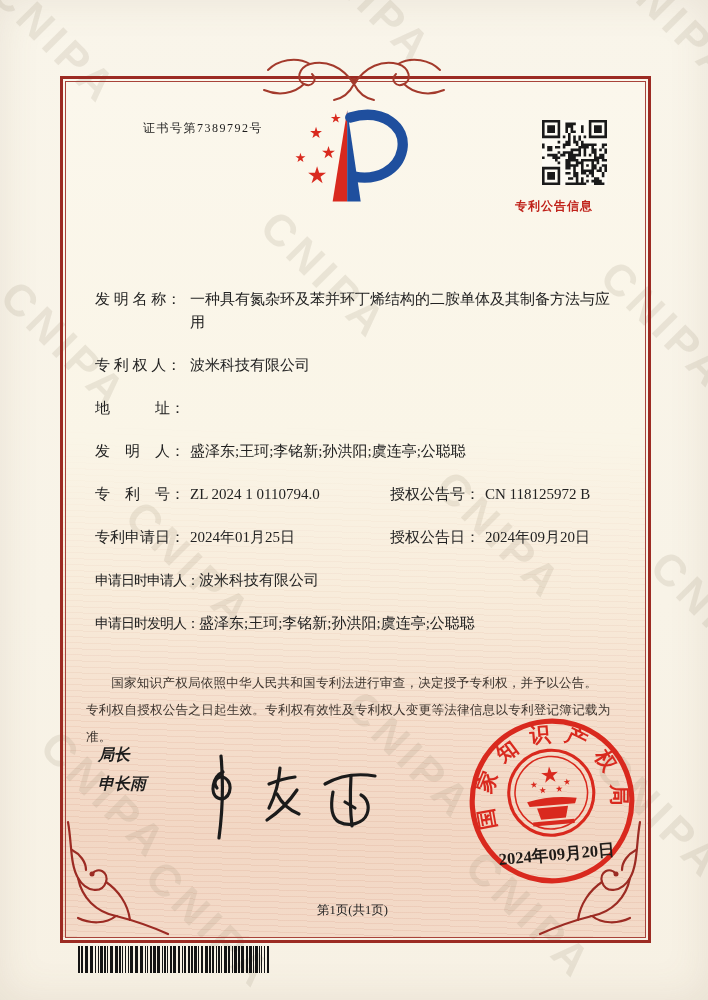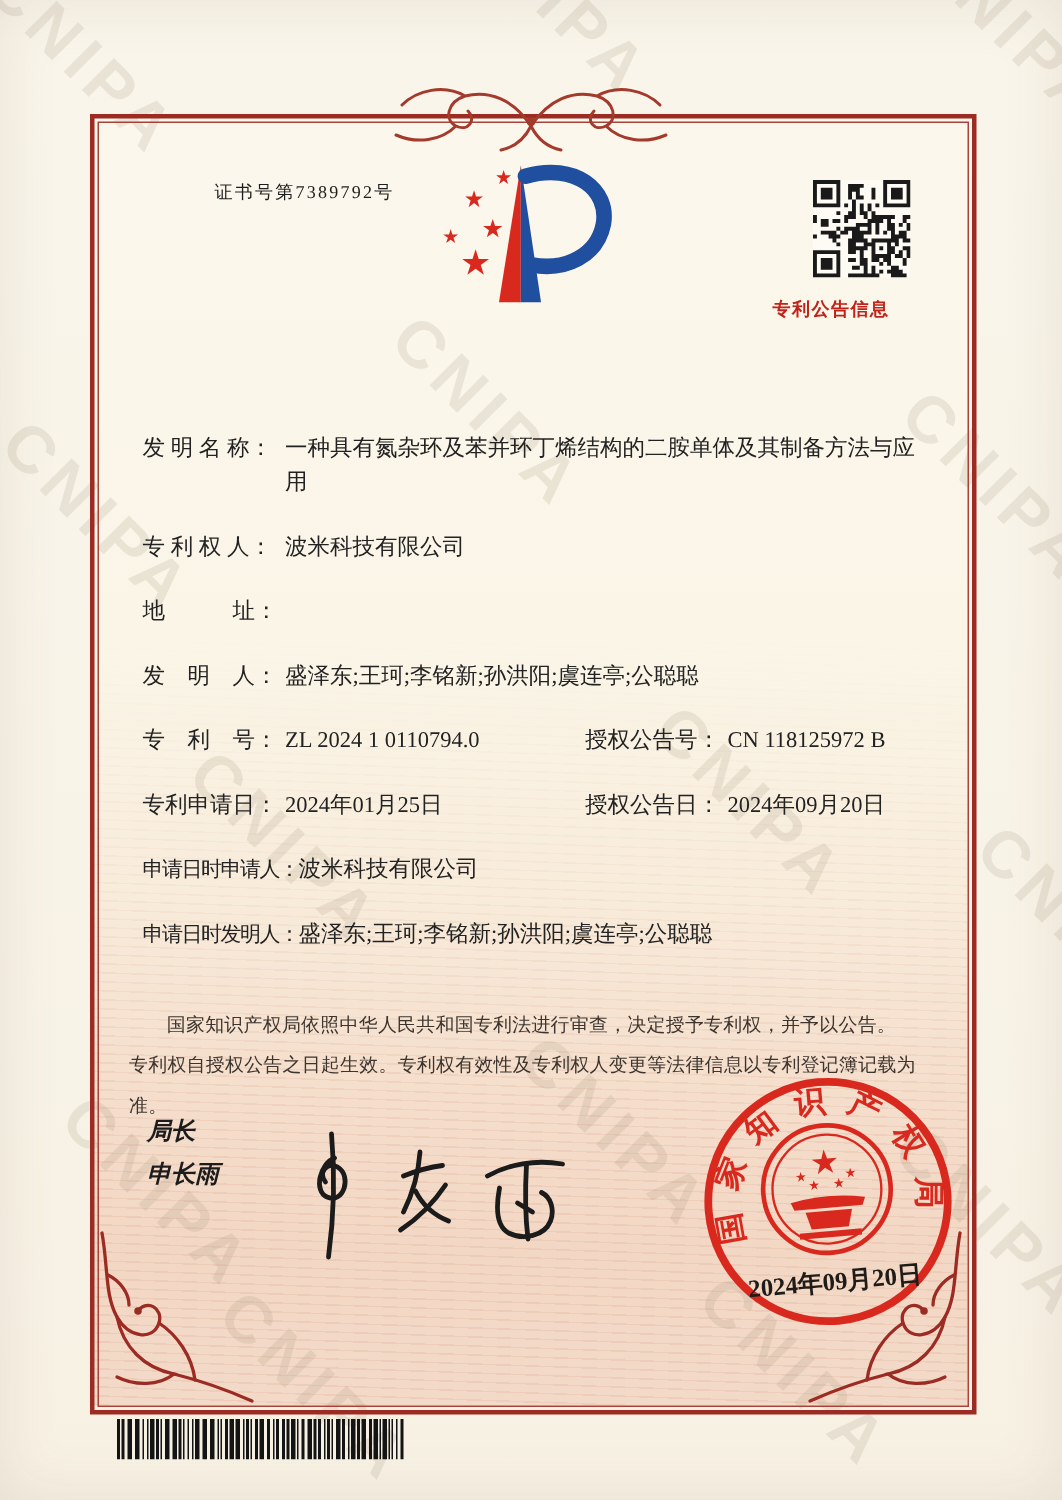--- a/index.html
+++ b/index.html
@@ -211,20 +211,21 @@
         <polygon points="-8.0,-6.4 -8.8,-4.1 -11.2,-4.1 -9.2,-2.6 -10.0,-0.2 -8.0,-1.7 -6.0,-0.2 -6.8,-2.6 -4.8,-4.1 -7.2,-4.1"></polygon>
         <polygon points="8.0,-6.4 7.2,-4.1 4.8,-4.1 6.8,-2.6 6.0,-0.2 8.0,-1.7 10.0,-0.2 9.2,-2.6 11.2,-4.1 8.8,-4.1"></polygon>
         <polygon points="16.0,-12.4 15.2,-10.1 12.8,-10.1 14.8,-8.6 14.0,-6.2 16.0,-7.7 18.0,-6.2 17.2,-8.6 19.2,-10.1 16.8,-10.1"></polygon>
         <path d="M-24,7 Q0,2 24,7 L22,12 L-22,12 Z"></path>
         <path d="M-15,14 L15,14 L12,25 L-12,25 Z"></path>
         <path d="M-20,27 L20,27 L20,31 L-20,31 Z"></path>
       </g>
       <text x="82" y="139" text-anchor="middle" font-size="16" font-weight="bold" fill="#1f1b18" font-family="Liberation Serif, DejaVu Serif, serif">2024年09月20日</text>
     </svg>
 
+    <div class="footer-page">第1页(共1页)</div>
 
     <svg class="barcode" id="barcode" width="200" height="27" viewBox="0 0 200 27" fill="#141414">
         <rect x="0" y="0" width="2" height="27"></rect>
         <rect x="3" y="0" width="2" height="27"></rect>
         <rect x="7" y="0" width="3" height="27"></rect>
         <rect x="12" y="0" width="3" height="27"></rect>
         <rect x="17" y="0" width="1" height="27"></rect>
         <rect x="20" y="0" width="1" height="27"></rect>
         <rect x="22" y="0" width="3" height="27"></rect>
         <rect x="26" y="0" width="2" height="27"></rect>

